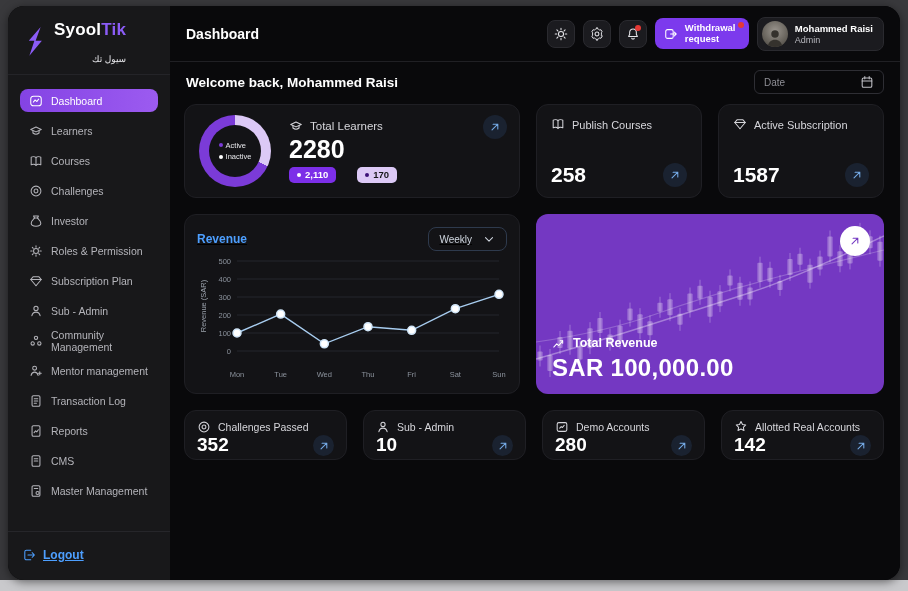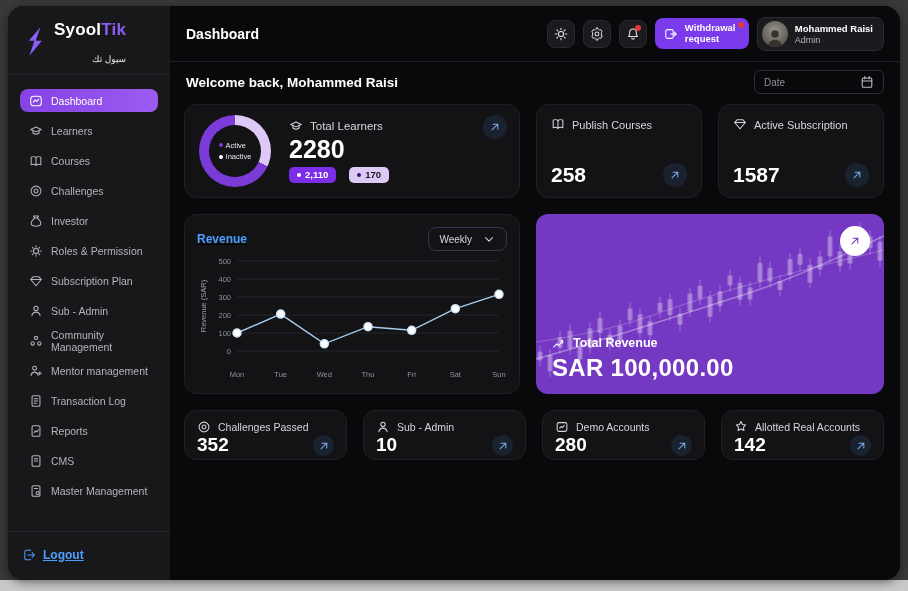--- a/index.html
+++ b/index.html
@@ -60,21 +60,21 @@
 
   
   .learners-card { width:336px; min-width:336px; display:flex; align-items:center; gap:18px; padding:11px 14px; }
   .donut { width:72px; height:72px; min-width:72px; border-radius:50%; display:flex; align-items:center; justify-content:center; }
   .hole { width:52px; height:52px; border-radius:50%; background:#131316; display:flex; align-items:center; justify-content:center; }
   .legend { font-size:7.5px; color:#e8e8ec; line-height:1.5; }
   .legend .li { display:flex; align-items:center; gap:3px; }
   .ldot { width:4px; height:4px; border-radius:50%; }
   .lc-main { display:flex; flex-direction:column; gap:3px; }
   .lc-main .big { font-size:25px; line-height:1.05; }
-  .badges { display:flex; gap:13px; margin-top:1px; }
+  .badges { display:flex; gap:21px; margin-top:1px; }
   .badge { display:flex; align-items:center; gap:4px; font-size:9.5px; font-weight:bold; border-radius:5px; padding:2.5px 8px; }
   .badge.purple { background:#7c2fe8; color:#fff; }
   .badge.light { background:#dcc9f6; color:#17171a; }
   .bdot { width:4px; height:4px; border-radius:50%; background:#fff; }
   .bdot.dark { background:#3d1178; }
 
   .arrowbtn { width:24px; height:24px; border-radius:50%; background:#1a2230; border:none; color:#75aae6; display:flex; align-items:center; justify-content:center; cursor:pointer; }
   .arrowbtn.tl { position:absolute; top:10px; right:12px; }
   .arrowbtn.white { position:absolute; top:12px; right:14px; width:30px; height:30px; background:#fff; color:#7438c2; }
 

